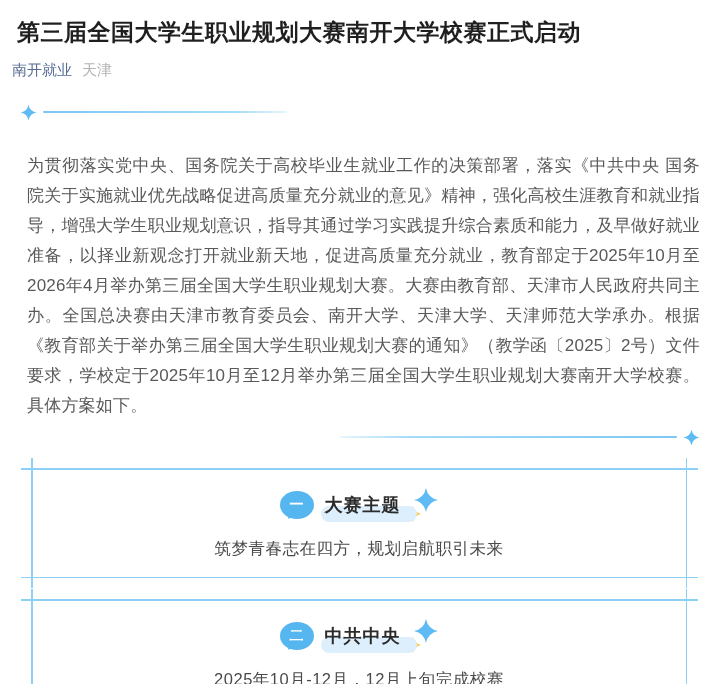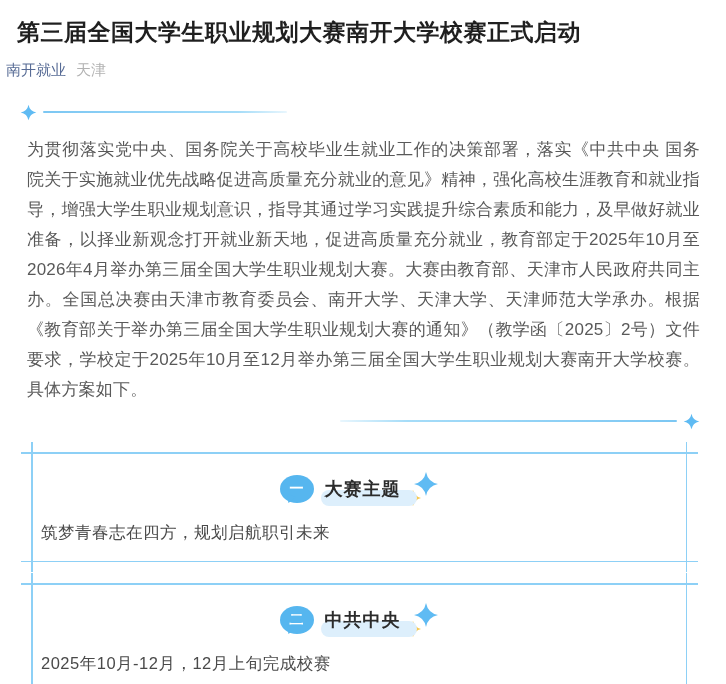--- a/index.html
+++ b/index.html
@@ -11,21 +11,21 @@
   }
   .article { position: relative; width: 726px; height: 544px; }
 
   
   .title {
     margin: 0; padding: 17px 20px 0 17px;
     font-size: 23px; line-height: 31px; font-weight: 700;
     color: #1f1f1f; letter-spacing: 0.5px;
   }
   .meta {
-    padding: 13px 20px 0 6px;
+    padding: 13px 20px 0 12px;
     font-size: 15px; color: #b2b2b2;
     display: flex; align-items: center; gap: 10px;
   }
   .meta .account { color: #576b95; cursor: pointer; }
 
   
   .decor { display: flex; align-items: center; height: 18px; }
   .decor-top { margin: 23px 0 0 20px; }
   .decor-bottom { margin: 7px 26px 0 0; justify-content: flex-end; }
   .dline { display: block; height: 1.5px; border-radius: 1px; }
@@ -34,21 +34,21 @@
     background: linear-gradient(to right, #7cc7f3, #a5dcf8 80%, rgba(165,220,248,0.25));
   }
   .dline-bottom {
     width: 337px; margin-right: 6px;
     background: linear-gradient(to left, #7cc7f3, #a5dcf8 80%, rgba(165,220,248,0.25));
   }
   .star-svg { display: block; }
 
   
   .para {
-    margin: 14px 26px 0 27px;
+    margin: 30px 26px 0 27px;
     font-size: 17px; line-height: 30px;
     color: #595959;
     text-align: justify;
     letter-spacing: 0.2px;
   }
 
   
   .deco-card {
     position: relative;
     margin: 22px 39px 0 31px;
@@ -91,20 +91,21 @@
   }
   .pill {
     position: absolute; z-index: 0;
     left: -4px; right: -16px; bottom: -5px; height: 16px;
     background: #ddeffc; border-radius: 9px;
   }
   .sparkles { margin-left: 2px; margin-top: 2px; flex: 0 0 auto; }
 
   .card-body {
     margin: 17px 10px 0 10px;
+    text-align: center;
     font-size: 16.5px; color: #4a4a4a;
     letter-spacing: 0.5px;
   }
 </style>
 </head>
 <body>
 
 <main class="article">
 
   <h1 class="title">第三届全国大学生职业规划大赛南开大学校赛正式启动</h1>

